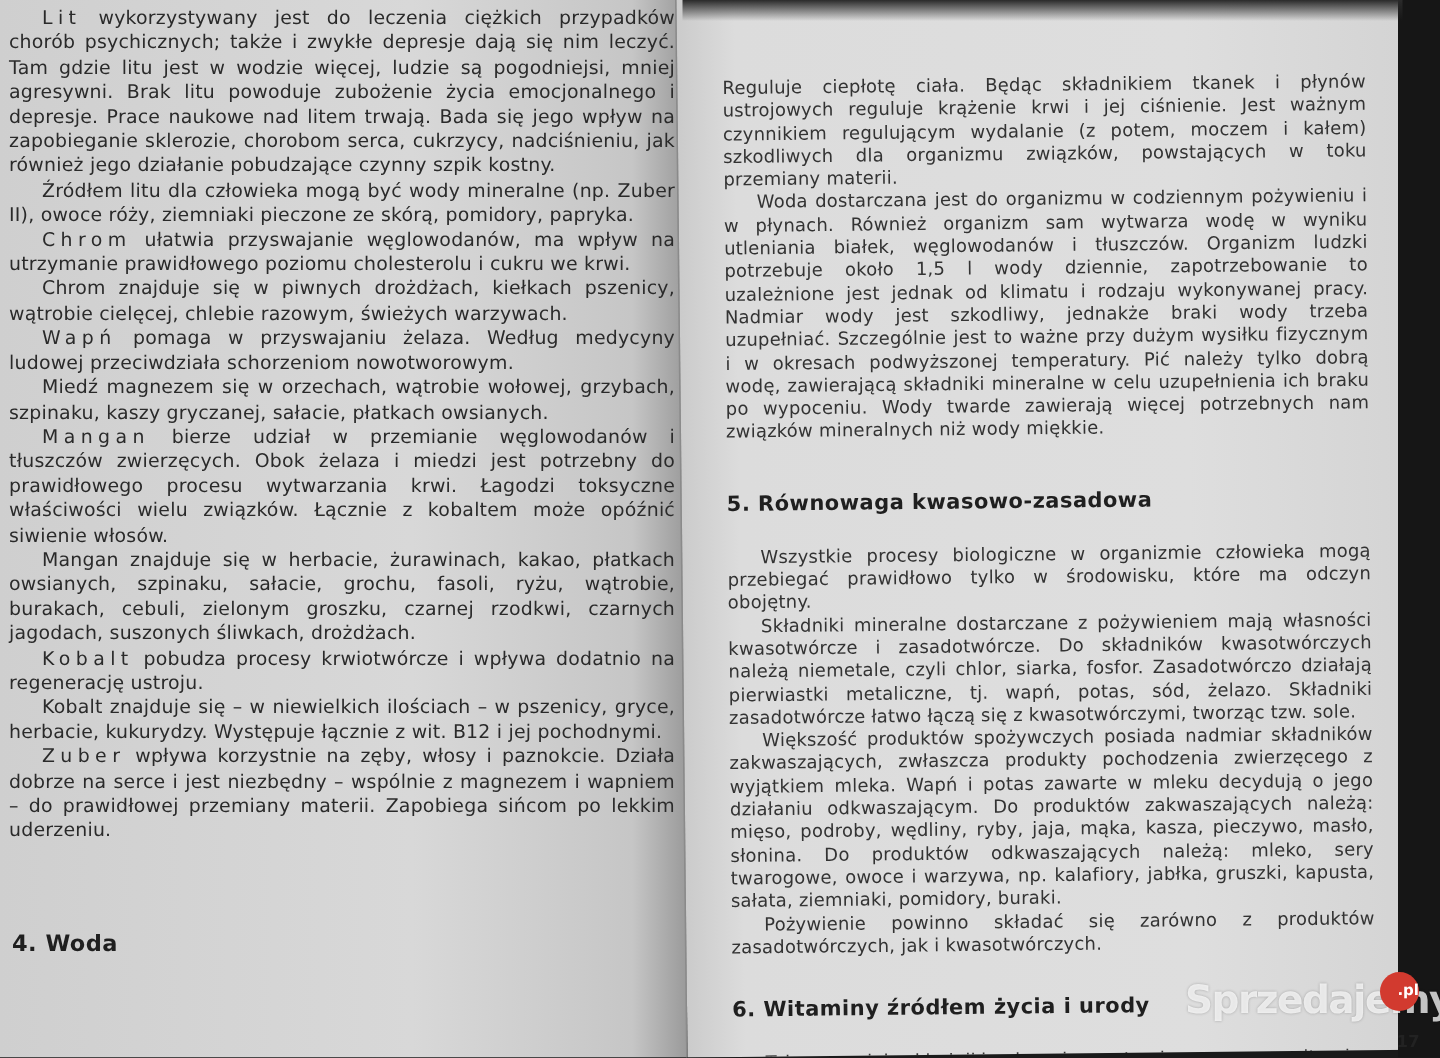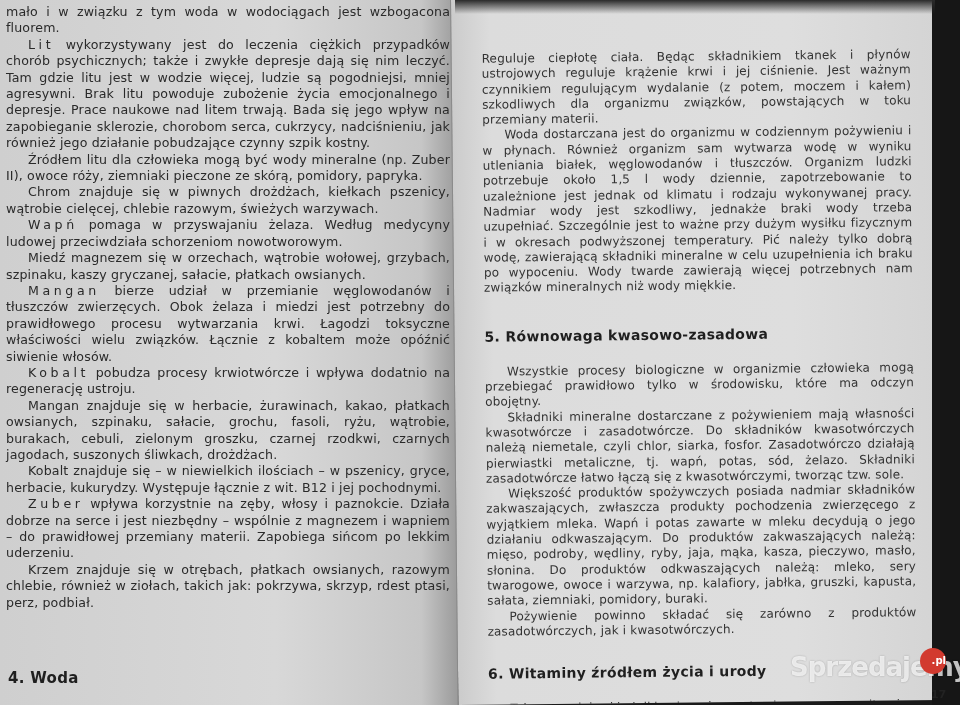--- a/index.html
+++ b/index.html
@@ -61,32 +61,31 @@
   .wm-badge {
     position: absolute; left: 920px; top: 648px; width: 26px; height: 26px;
     border-radius: 50%; background: #d23a2f; color: #fff; font-size: 10px;
     font-weight: bold; text-align: right; line-height: 26px;
   }
 </style>
 </head>
 <body>
 
 <div class="page page-left">
-  <p>mało i w związku z tym woda w wodociągach jest wzbogacona fluorem.</p>
   <p class="indent"><span class="sp">Lit</span><span> wykorzystywany jest do leczenia ciężkich przypadków chorób psychicznych; także i zwykłe depresje dają się nim leczyć. Tam gdzie litu jest w wodzie więcej, ludzie są pogodniejsi, mniej agresywni. Brak litu powoduje zubożenie życia emocjonalnego i depresje. Prace naukowe nad litem trwają. Bada się jego wpływ na zapobieganie sklerozie, chorobom serca, cukrzycy, nadciśnieniu, jak również jego działanie pobudzające czynny szpik kostny.</span></p>
   <p class="indent">Źródłem litu dla człowieka mogą być wody mineralne (np. Zuber II), owoce róży, ziemniaki pieczone ze skórą, pomidory, papryka.</p>
+  <p class="indent"><span class="sp">Chrom</span><span> ułatwia przyswajanie węglowodanów, ma wpływ na utrzymanie prawidłowego poziomu cholesterolu i cukru we krwi.</span></p>
   <p class="indent">Chrom znajduje się w piwnych drożdżach, kiełkach pszenicy, wątrobie cielęcej, chlebie razowym, świeżych warzywach.</p>
   <p class="indent"><span class="sp">Wapń</span><span> pomaga w przyswajaniu żelaza. Według medycyny ludowej przeciwdziała schorzeniom nowotworowym.</span></p>
   <p class="indent">Miedź magnezem się w orzechach, wątrobie wołowej, grzybach, szpinaku, kaszy gryczanej, sałacie, płatkach owsianych.</p>
   <p class="indent"><span class="sp">Mangan</span><span> bierze udział w przemianie węglowodanów i tłuszczów zwierzęcych. Obok żelaza i miedzi jest potrzebny do prawidłowego procesu wytwarzania krwi. Łagodzi toksyczne właściwości wielu związków. Łącznie z kobaltem może opóźnić siwienie włosów.</span></p>
+  <p class="indent">Mangan znajduje się w herbacie, żurawinach, kakao, płatkach owsianych, szpinaku, sałacie, grochu, fasoli, ryżu, wątrobie, burakach, cebuli, zielonym groszku, czarnej rzodkwi, czarnych jagodach, suszonych śliwkach, drożdżach.</p>
   <p class="indent"><span class="sp">Kobalt</span><span> pobudza procesy krwiotwórcze i wpływa dodatnio na regenerację ustroju.</span></p>
-  <p class="indent">Mangan znajduje się w herbacie, żurawinach, kakao, płatkach owsianych, szpinaku, sałacie, grochu, fasoli, ryżu, wątrobie, burakach, cebuli, zielonym groszku, czarnej rzodkwi, czarnych jagodach, suszonych śliwkach, drożdżach.</p>
   <p class="indent">Kobalt znajduje się – w niewielkich ilościach – w pszenicy, gryce, herbacie, kukurydzy. Występuje łącznie z wit. B12 i jej pochodnymi.</p>
   <p class="indent"><span class="sp">Zuber</span><span> wpływa korzystnie na zęby, włosy i paznokcie. Działa dobrze na serce i jest niezbędny – wspólnie z magnezem i wapniem – do prawidłowej przemiany materii. Zapobiega sińcom po lekkim uderzeniu.</span></p>
-  <p class="indent">Krzem znajduje się w otrębach, płatkach owsianych, razowym chlebie, również w ziołach, takich jak: pokrzywa, skrzyp, rdest ptasi, perz, podbiał.</p>
 
   <h2 class="left-h">4.  Woda</h2>
 
 </div>
 
 <div class="page page-right">
   <p>Reguluje ciepłotę ciała. Będąc składnikiem tkanek i płynów ustrojowych reguluje krążenie krwi i jej ciśnienie. Jest ważnym czynnikiem regulującym wydalanie (z potem, moczem i kałem) szkodliwych dla organizmu związków, powstających w toku przemiany materii.</p>
   <p class="indent">Woda dostarczana jest do organizmu w codziennym pożywieniu i w płynach. Również organizm sam wytwarza wodę w wyniku utleniania białek, węglowodanów i tłuszczów. Organizm ludzki potrzebuje około 1,5 l wody dziennie, zapotrzebowanie to uzależnione jest jednak od klimatu i rodzaju wykonywanej pracy. Nadmiar wody jest szkodliwy, jednakże braki wody trzeba uzupełniać. Szczególnie jest to ważne przy dużym wysiłku fizycznym i w okresach podwyższonej temperatury. Pić należy tylko dobrą wodę, zawierającą składniki mineralne w celu uzupełnienia ich braku po wypoceniu. Wody twarde zawierają więcej potrzebnych nam związków mineralnych niż wody miękkie.</p>
 
   <h2 class="right-h1">5.  Równowaga kwasowo-zasadowa</h2>

